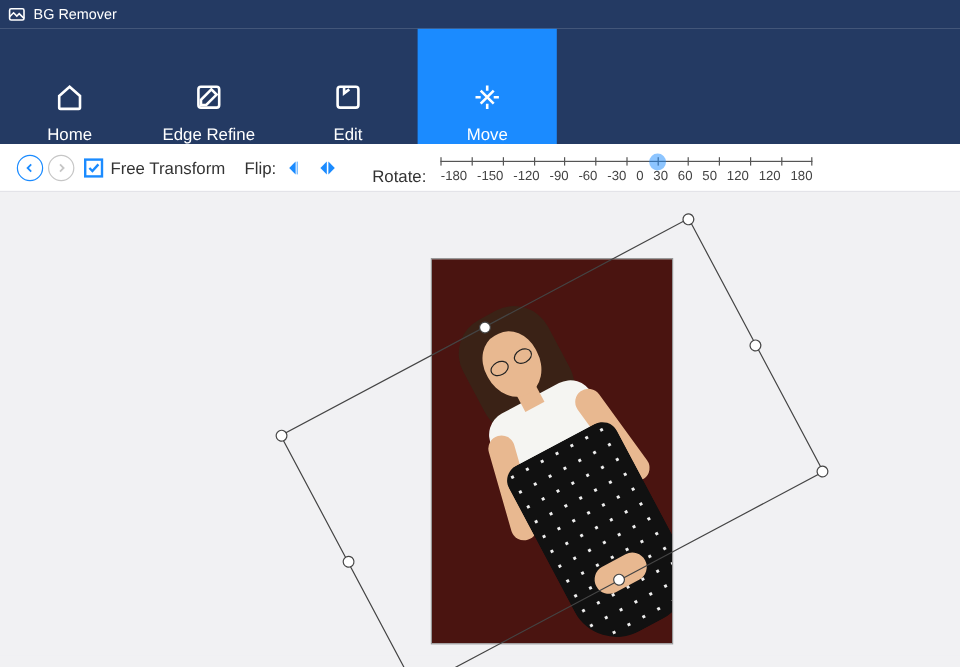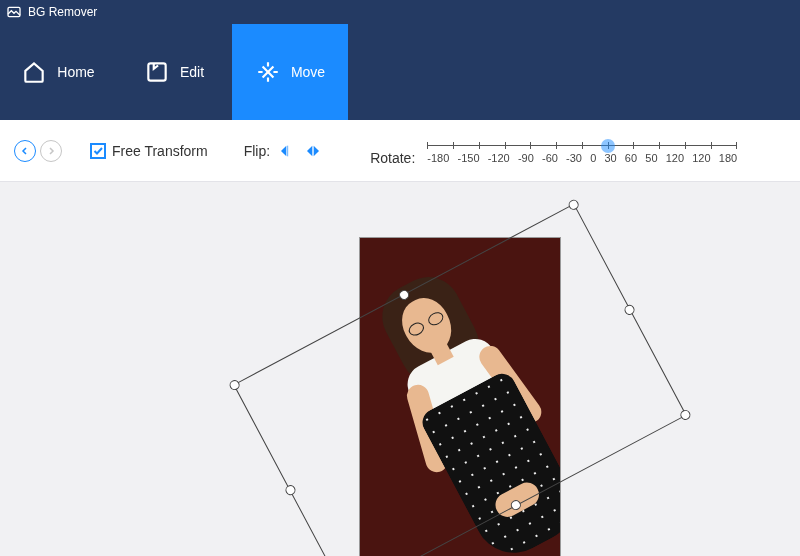--- a/index.html
+++ b/index.html
@@ -23,41 +23,42 @@
 
   .navbar {
     height: 96px;
     background: #243a63;
     display: flex;
     align-items: stretch;
   }
   .nav-item {
     width: 116px;
     display: flex;
+    flex-direction: column;
     align-items: center;
-    justify-content: center;
+    justify-content: flex-end;
     color: #fff;
     font-size: 14px;
     cursor: pointer;
     gap: 10px;
   }
   .nav-item.active {
     background: #1b8bff;
   }
   .nav-item .icon { width: 26px; height: 26px; display:flex; align-items:center; justify-content:center; }
 
   .toolbar {
-    height: 62px;
+    height: 40px;
     background: #fff;
     display: flex;
     align-items: center;
     padding: 0 14px;
     font-size: 14px;
     color: #333;
-    gap: 28px;
+    gap: 8px;
     border-bottom: 1px solid #e3e3e8;
   }
   .undo-redo { display:flex; gap:4px; align-items:center; }
   .circle-btn {
     width: 22px; height: 22px; border-radius: 50%;
     border: 1.5px solid #1b8bff;
     display:flex; align-items:center; justify-content:center;
   }
   .circle-btn.disabled { border-color: #c6c6c6; }
   .checkbox {
@@ -148,20 +149,29 @@
 </div>
 
 <div class="navbar">
   <div class="nav-item">
     <span class="icon">
       <svg viewBox="0 0 24 24" width="26" height="26" fill="none" stroke="#fff" stroke-width="2">
           <path d="M4 11l8-7 8 7v9a1 1 0 0 1-1 1H5a1 1 0 0 1-1-1z"></path>
         </svg>
     </span>
     <span>Home</span>
+  </div>
+  <div class="nav-item">
+    <span class="icon">
+      <svg viewBox="0 0 24 24" width="26" height="26" fill="none" stroke="#fff" stroke-width="2">
+          <rect x="4" y="4" width="16" height="16" rx="2"></rect>
+          <path d="M14 6l4 4-8 8H6v-4z"></path>
+        </svg>
+    </span>
+    <span>Edge Refine</span>
   </div>
   <div class="nav-item">
     <span class="icon">
       <svg viewBox="0 0 24 24" width="26" height="26" fill="none" stroke="#fff" stroke-width="2">
           <rect x="4" y="4" width="16" height="16" rx="2"></rect>
           <path d="M9 4v5l4-3"></path>
         </svg>
     </span>
     <span>Edit</span>
   </div>

